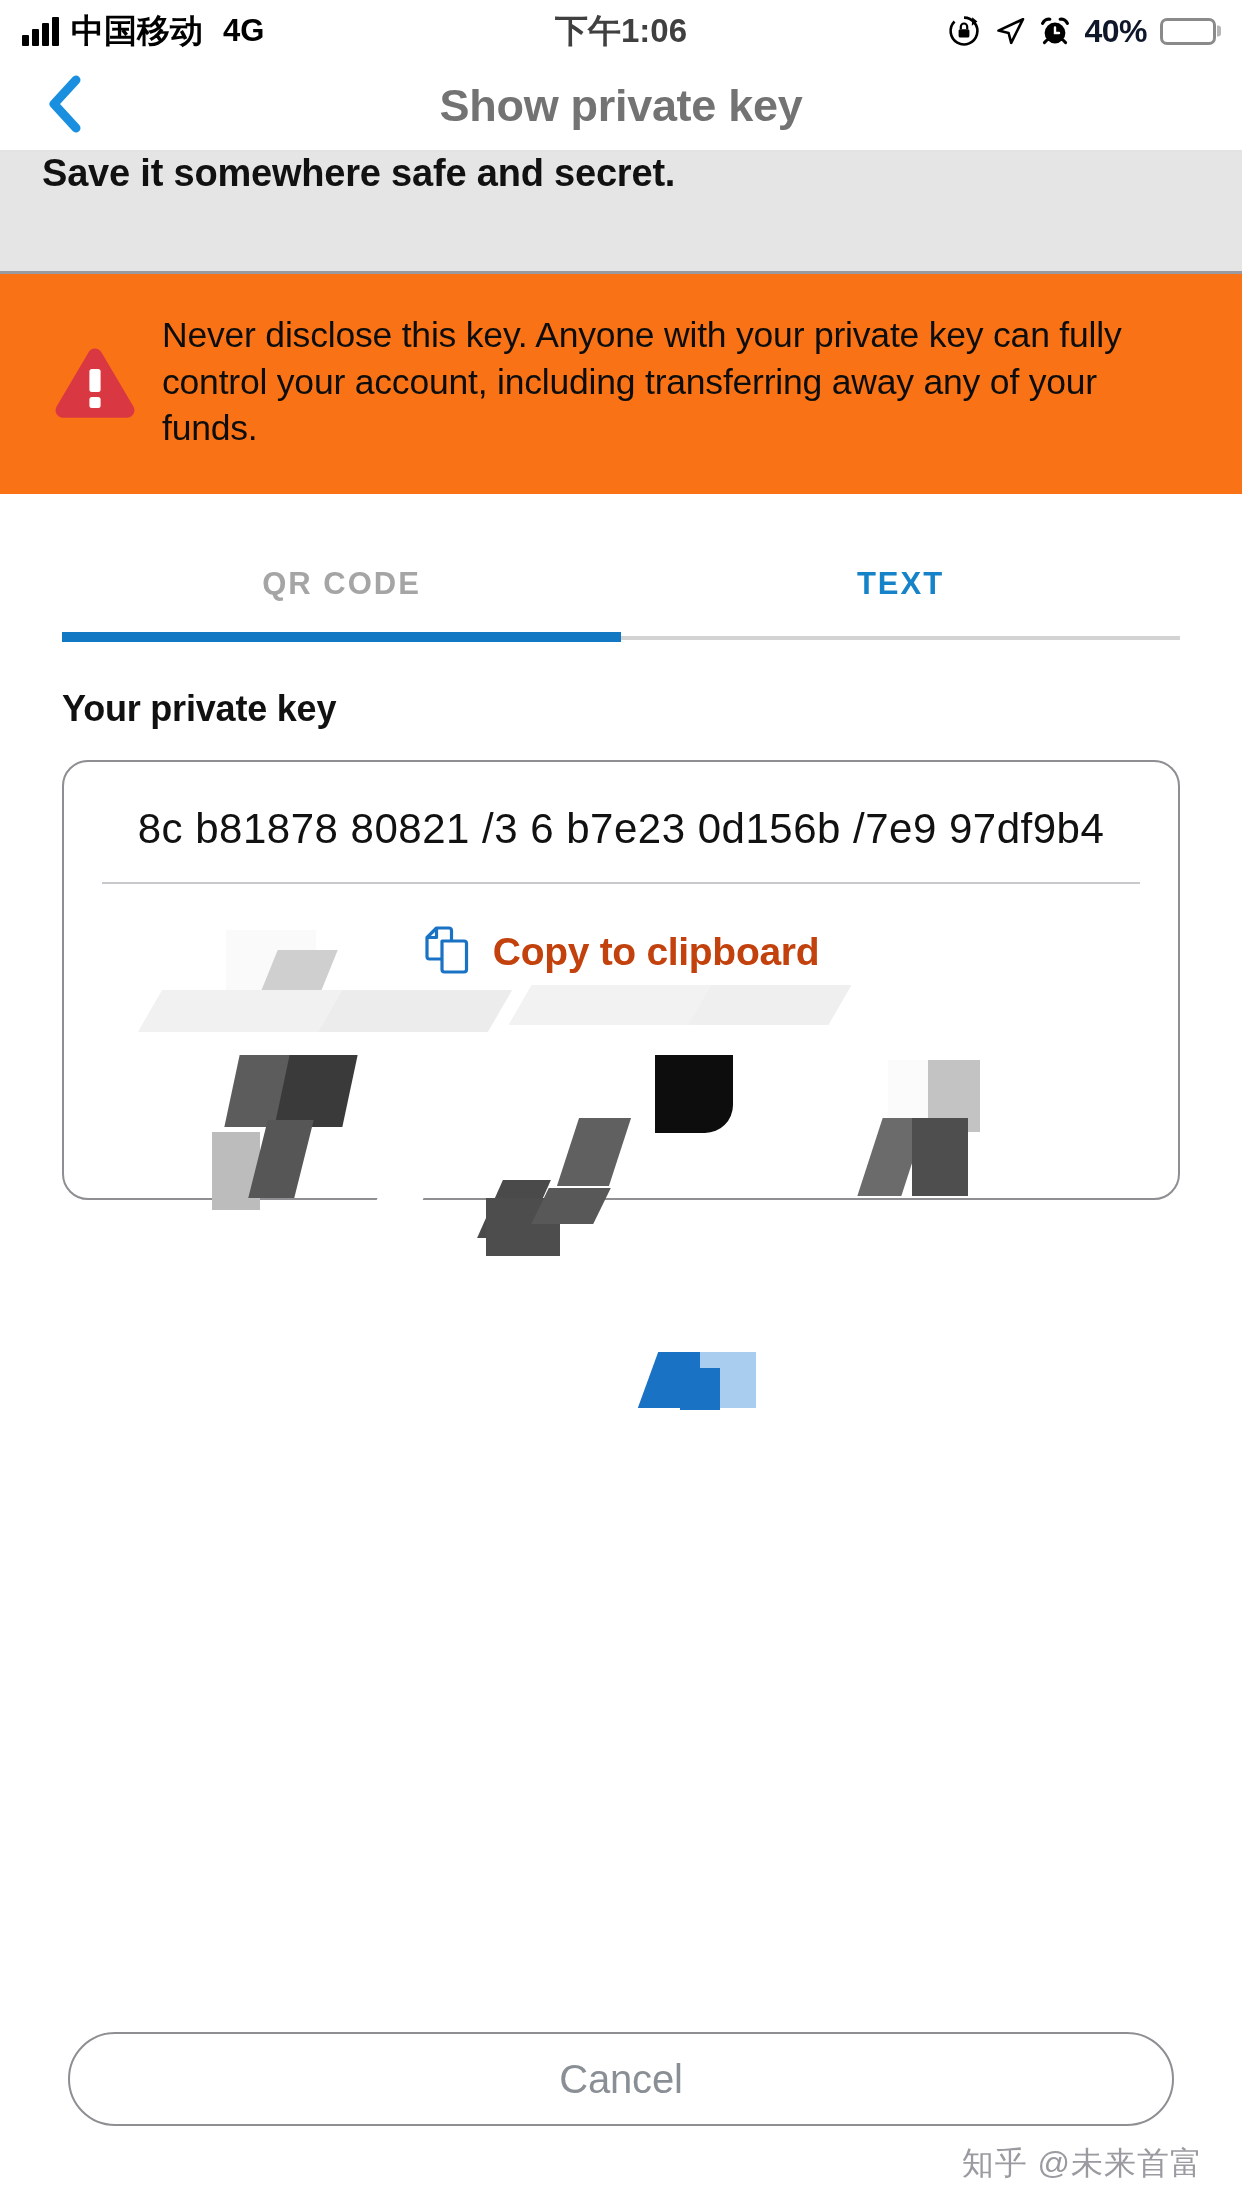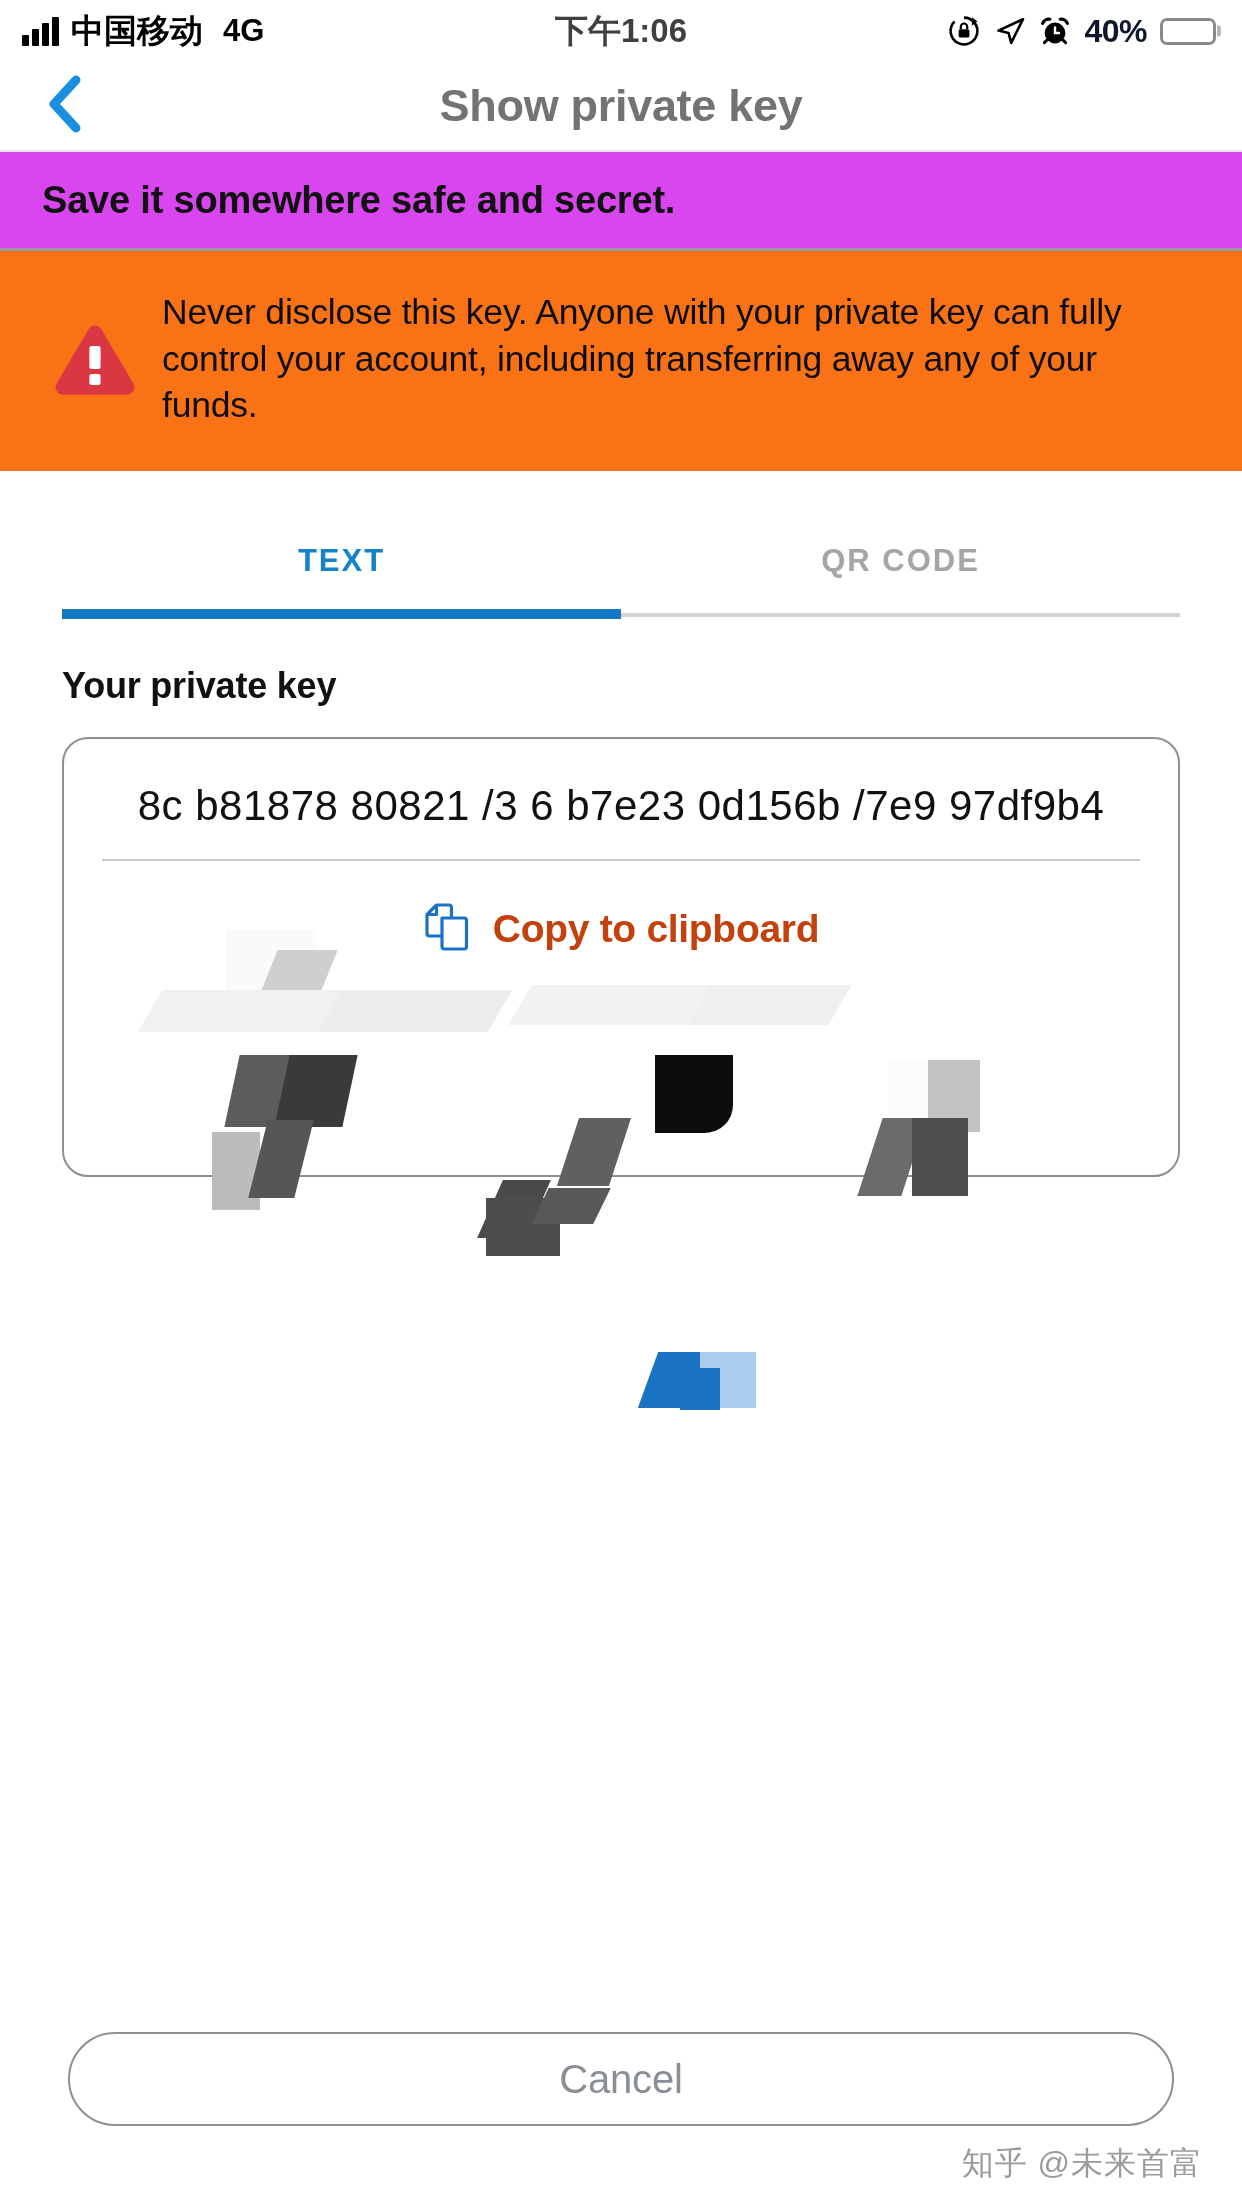--- a/index.html
+++ b/index.html
@@ -134,27 +134,27 @@
     width: 100%;
     text-align: center;
     font-size: 45px;
     color: #737373;
     font-weight: 700;
     letter-spacing: -0.3px;
   }
 
   
   .subtitle-wrap {
-    height: 99px;
-    display: flex;
-    align-items: center;
+    height: 122px;
+    display: flex;
+    align-items: flex-start;
     padding-left: 42px;
     border-bottom: 3px solid #9a9aa0;
     box-sizing: border-box;
-    background: #d946ef;
+    background: #e5e5e5;
   }
   .subtitle {
     font-size: 38px;
     font-weight: 700;
     color: #111;
     letter-spacing: -0.2px;
   }
 
   
   .warn-banner {
@@ -378,22 +378,22 @@
       <path d="M43 5.5c2.6 0 5 1.4 6.4 3.7l32 54.3c1.4 2.4 1.4 5.3 0 7.6-1.3 2.3-3.8 3.7-6.4 3.7H11c-2.6 0-5.1-1.4-6.4-3.7-1.4-2.3-1.4-5.2 0-7.6l32-54.3A7.4 7.4 0 0 1 43 5.5z" fill="#d93842"></path>
       <rect x="37.4" y="26" width="11.2" height="23" rx="2.5" fill="#fff"></rect>
       <rect x="37.4" y="54" width="11.2" height="11" rx="2.5" fill="#fff"></rect>
     </svg>
   </div>
   <div class="warn-text">Never disclose this key. Anyone with your private key can fully control your account, including transferring away any of your funds.</div>
 </div>
 
 <div class="tabs-region">
   <div class="tabs">
+    <div class="tab inactive">QR CODE</div>
     <div class="tab active">TEXT</div>
-    <div class="tab inactive">QR CODE</div>
   </div>
   <div class="tab-underline-track">
     <div class="tab-indicator"></div>
   </div>
 </div>
 
 <div class="key-section">
   <div class="key-label">Your private key</div>
 
   <div class="key-card">

